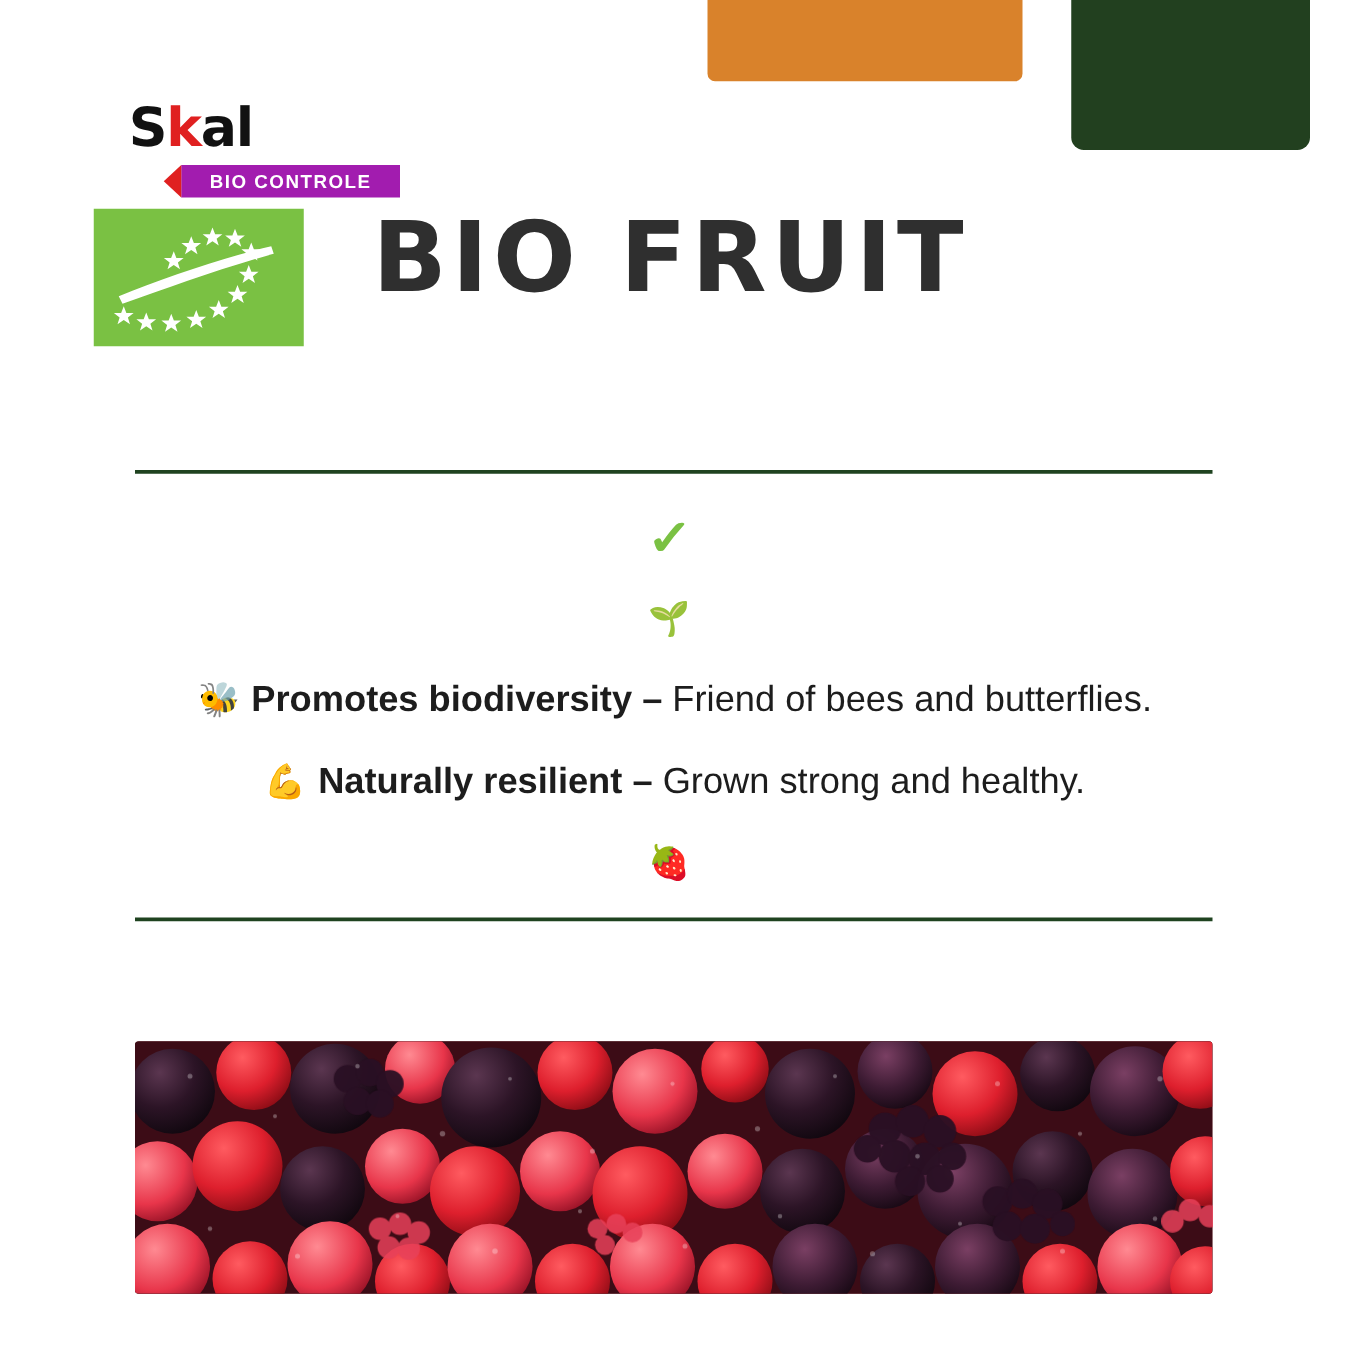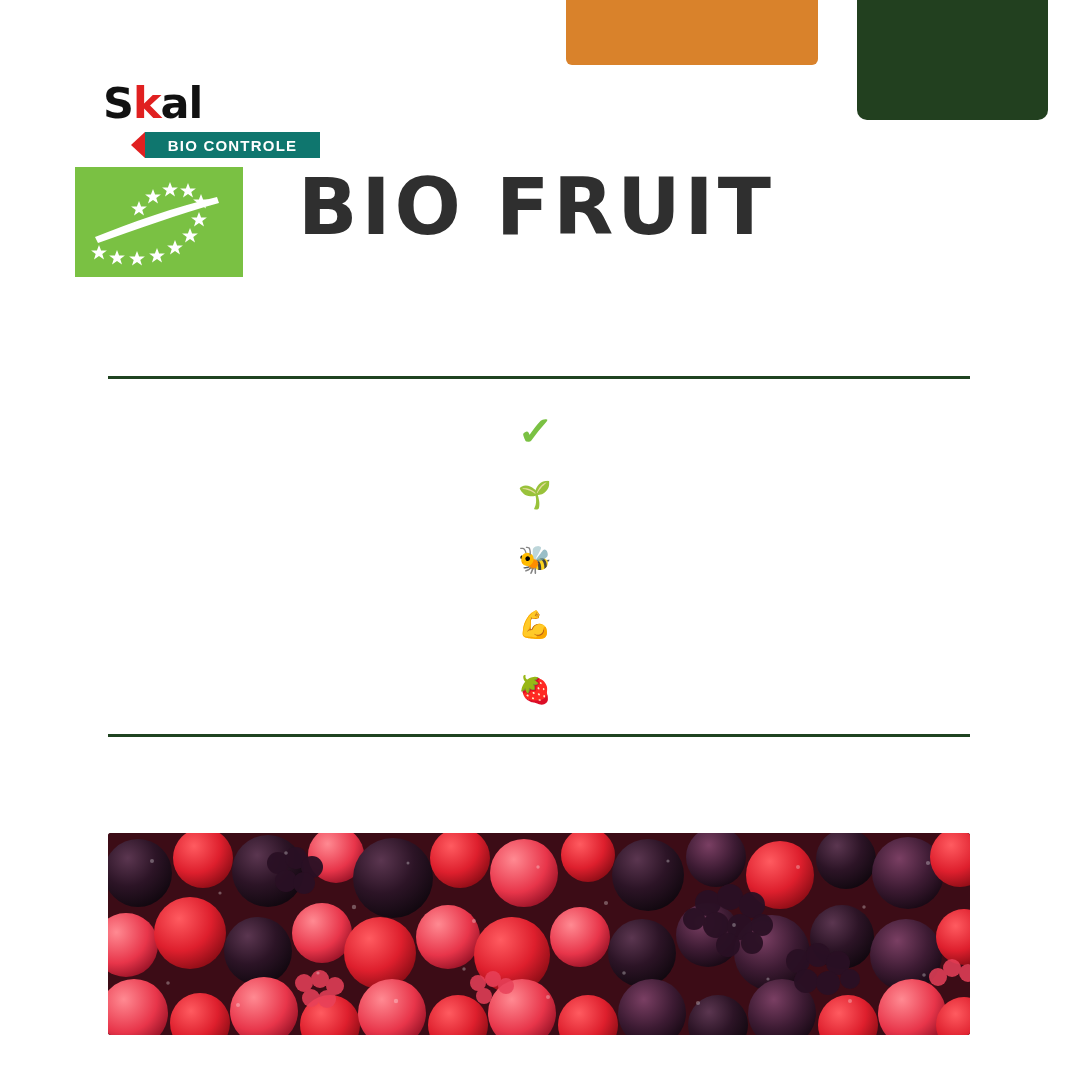--- a/index.html
+++ b/index.html
@@ -54,21 +54,21 @@
     padding-left: 28px;
   }
   .logo-skal .k-red {
     color: #e02020;
   }
   .logo-banner {
     margin-top: 7px;
     margin-left: 70px;
     width: 175px;
     height: 26px;
-    background: #0f766e;
+    background: #a21caf;
     position: relative;
     display: flex;
     align-items: center;
     justify-content: center;
   }
   .logo-banner:before {
     content: "";
     position: absolute;
     left: -14px;
     top: 0;
@@ -215,24 +215,26 @@
   <div class="bullet">
     <span class="ico check">✓</span>
   </div>
 
   <div class="bullet">
     <span class="ico">🌱</span>
   </div>
 
   <div class="bullet">
     <span class="ico">🐝</span>
+    <span class="txt"><b>Promotes biodiversity – </b><span>Friend of bees and butterflies.</span></span>
   </div>
 
   <div class="bullet">
     <span class="ico">💪</span>
+    <span class="txt"><b>Naturally resilient – </b><span>Grown strong and healthy.</span></span>
   </div>
 
   <div class="bullet">
     <span class="ico">🍓</span>
   </div>
 
 </div>
 
 <div class="photo">
   <svg width="862" height="202" viewBox="0 0 862 202">

